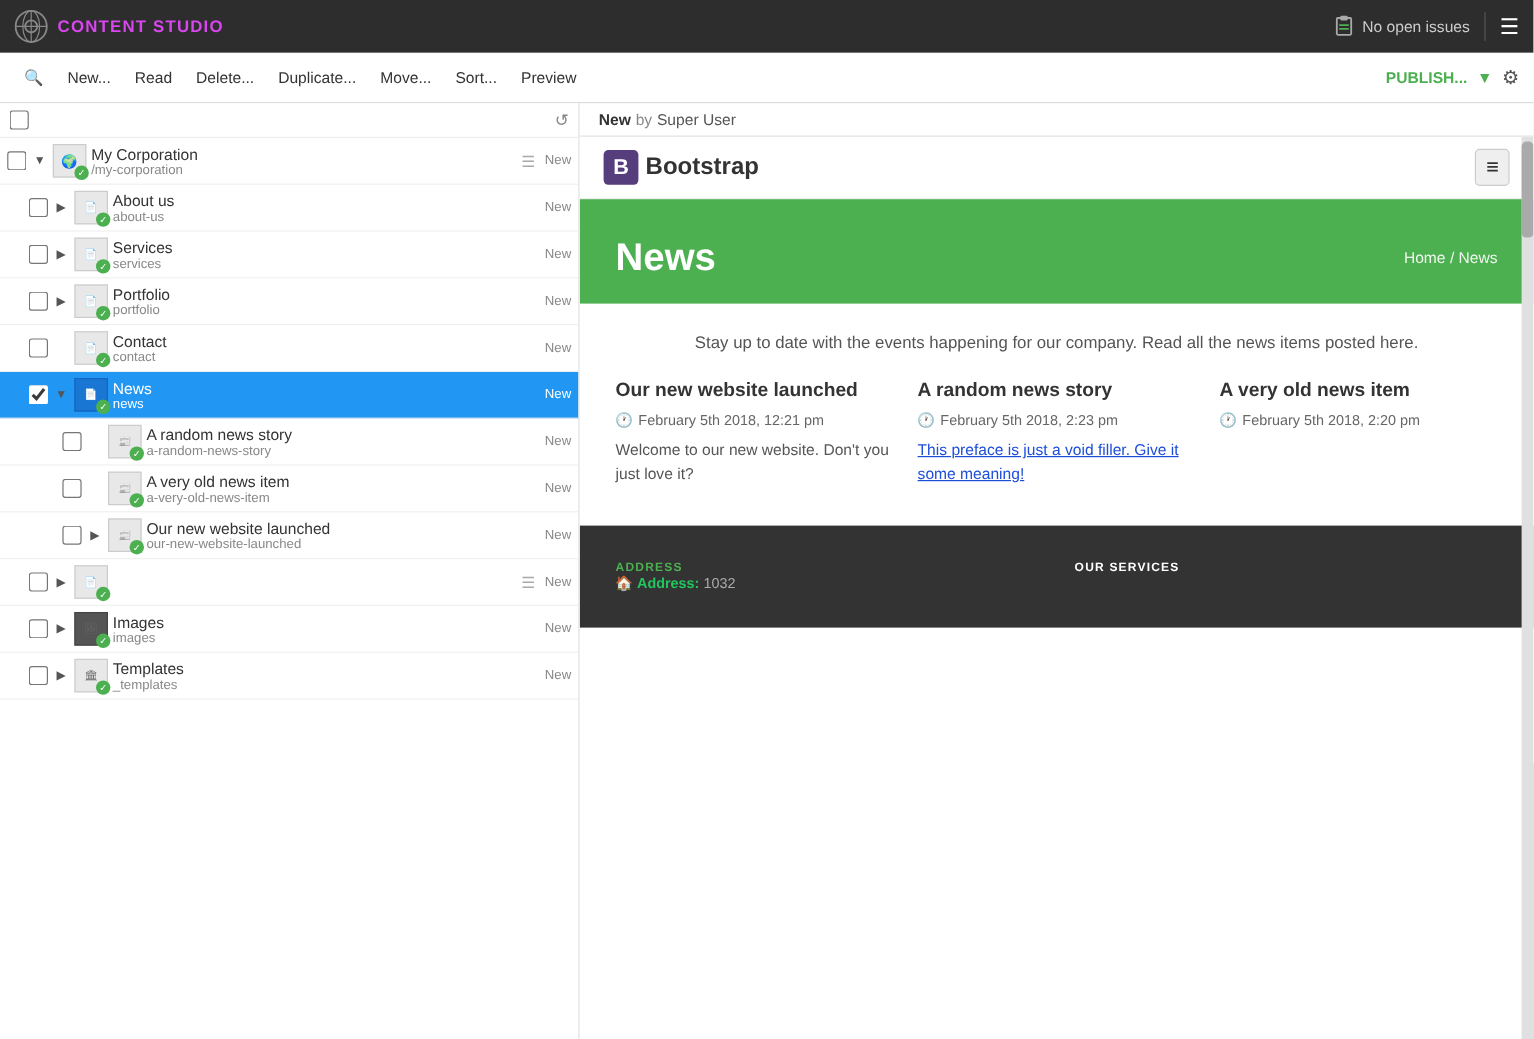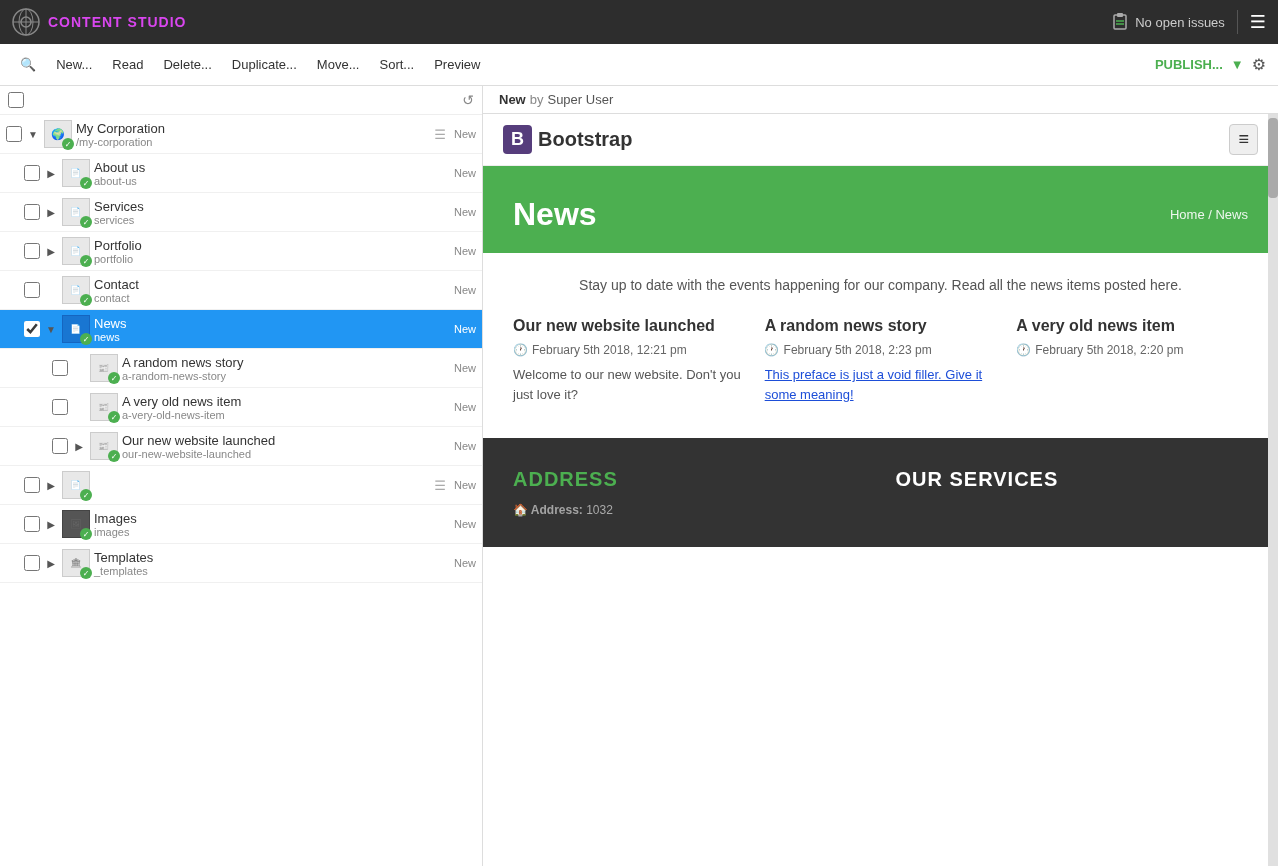--- a/index.html
+++ b/index.html
@@ -176,24 +176,24 @@
 
     #preview-footer {
       background: #333;
       color: #ccc;
       padding: 30px;
       display: grid;
       grid-template-columns: 1fr 1fr;
       gap: 30px;
       margin-top: 10px;
     }
-    .footer-section-title { color: #fff; font-weight: 700; font-size: 20px; text-transform: uppercase; letter-spacing: 1px; margin-bottom: 12px; }
+    .footer-section-title { color: #fff; font-weight: 700; font-size: 10px; text-transform: uppercase; letter-spacing: 1px; }
     .footer-section-title span { color: #4caf50; }
     .footer-text { font-size: 12px; color: #aaa; }
-    .footer-address-label { font-weight: 600; color: #a3a3a3; }
+    .footer-address-label { font-weight: 600; color: #22c55e; }
 
     #scrollbar-area {
       position: absolute;
       right: 0;
       top: 0;
       width: 10px;
       height: 100%;
       background: #e0e0e0;
     }
     #scrollbar-thumb {

